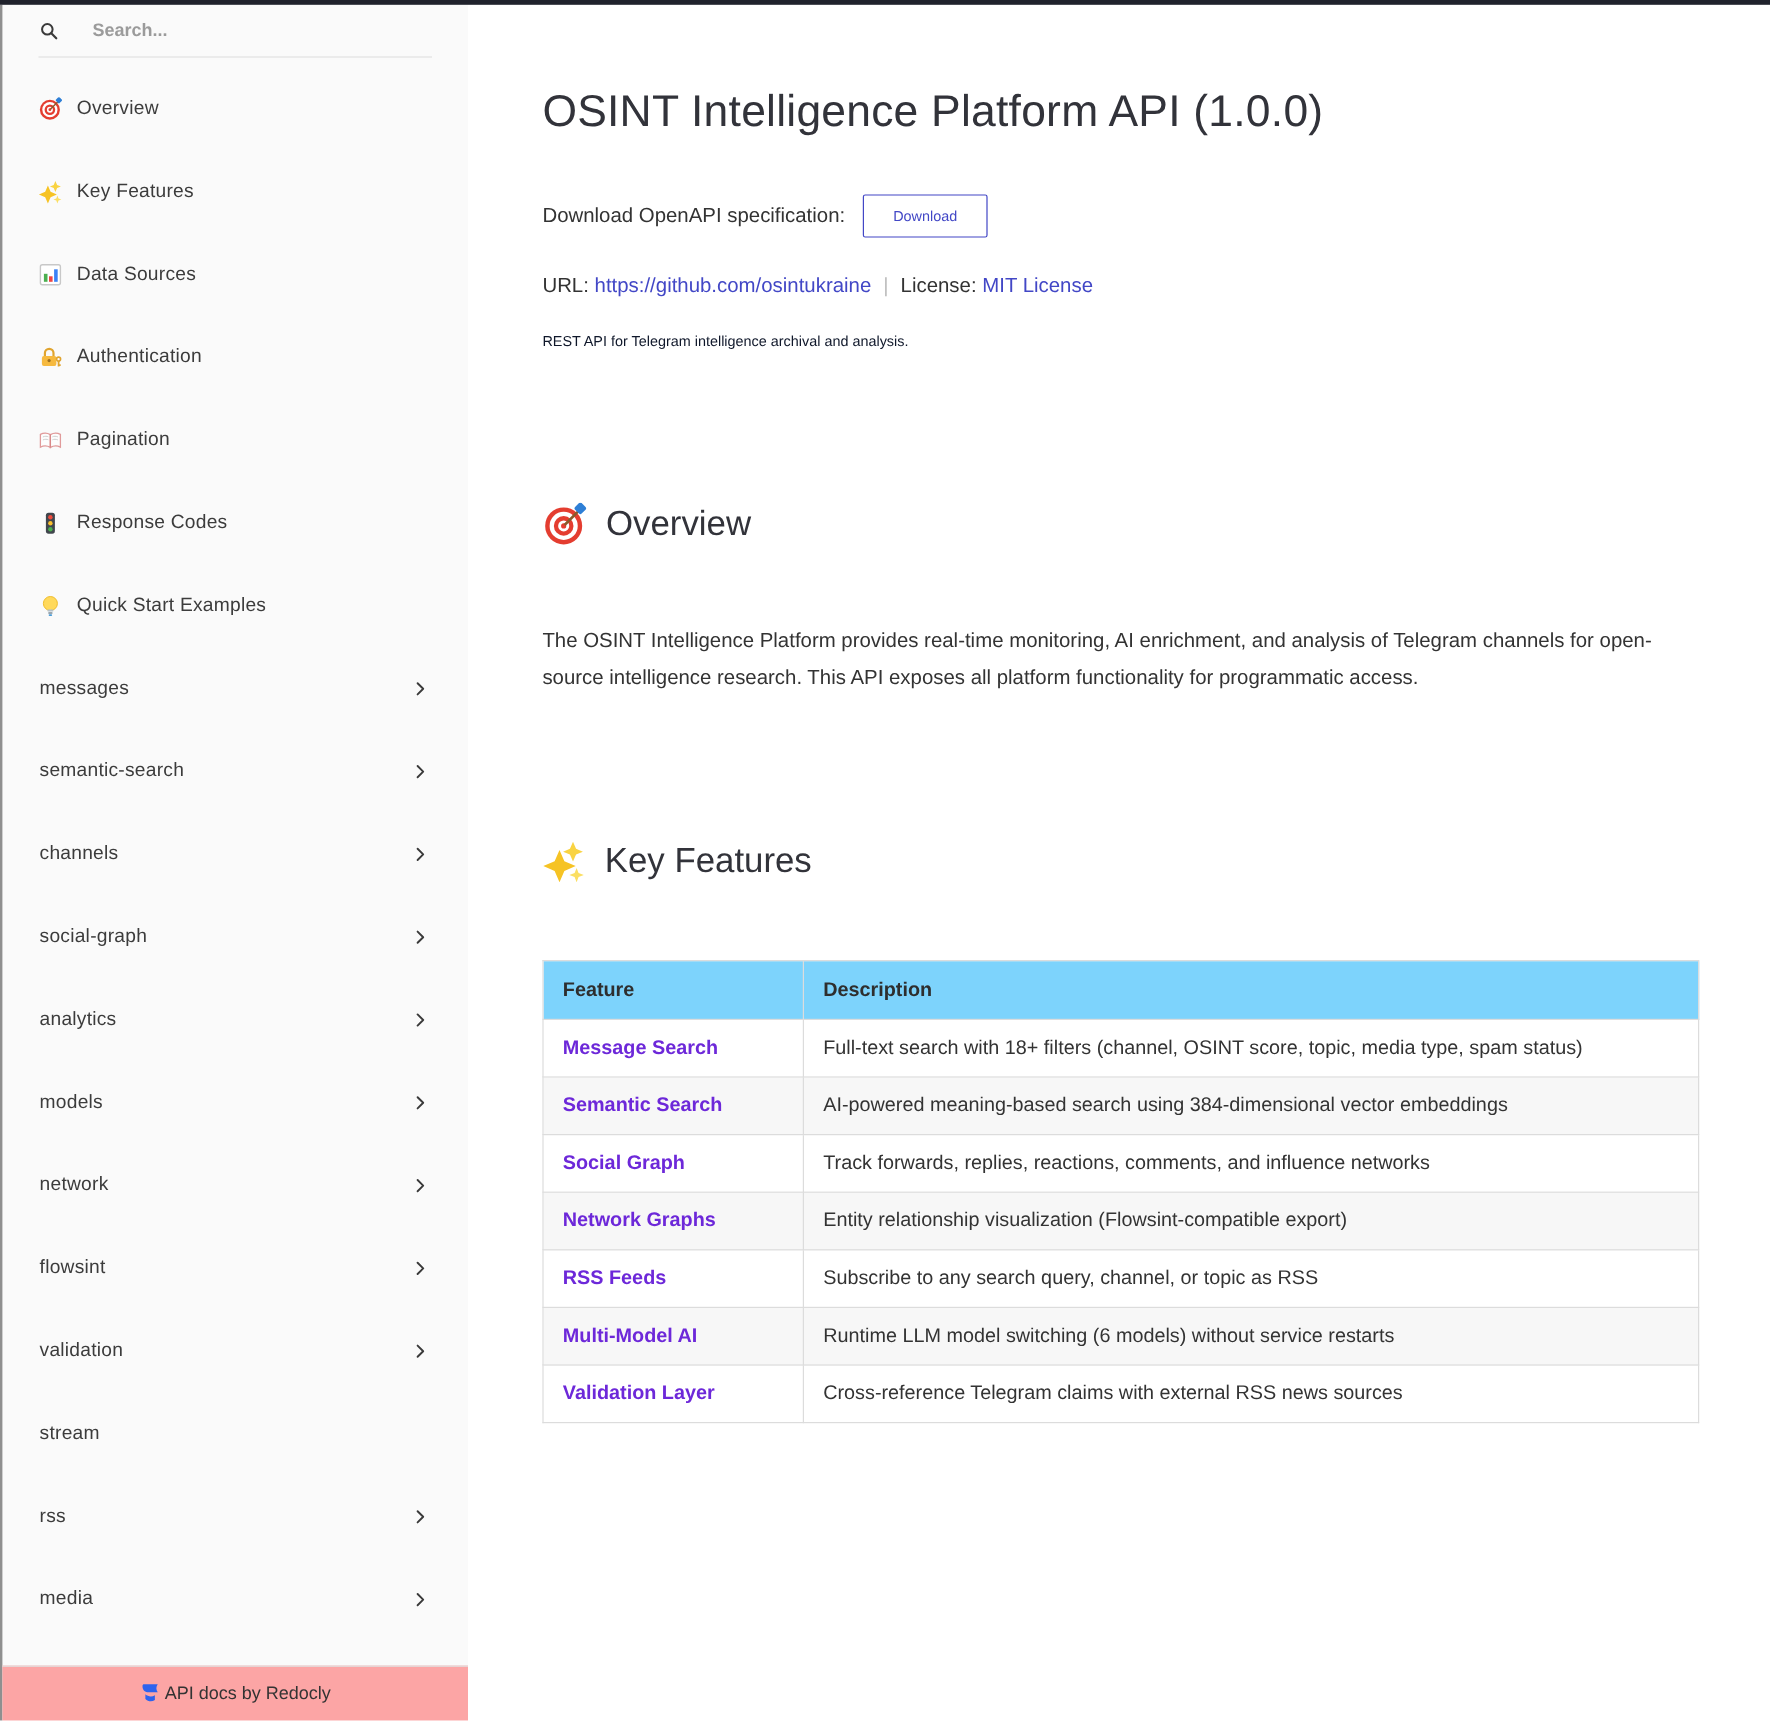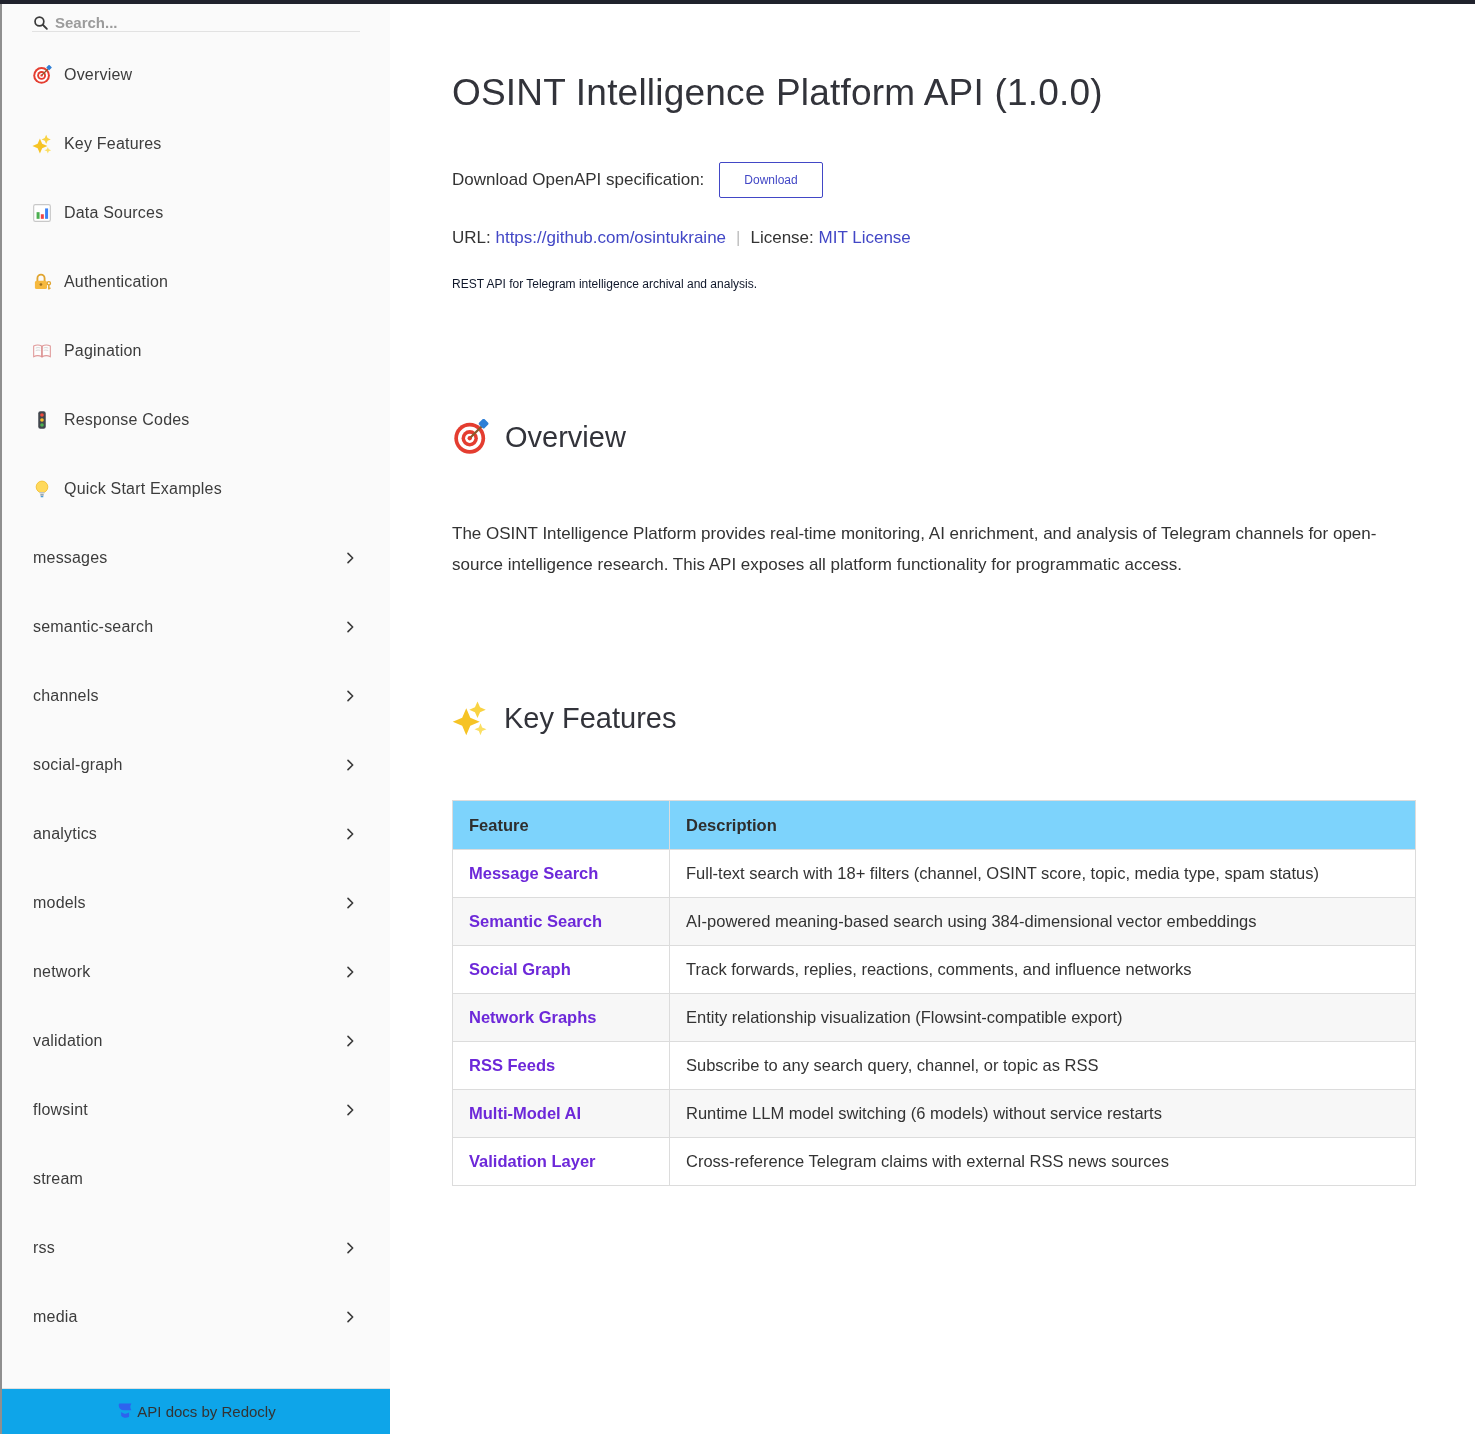--- a/index.html
+++ b/index.html
@@ -8,22 +8,22 @@
   .page { position:relative; width:1475px; height:1434px; background:#fff; overflow:hidden; }
 
   .topbar { position:absolute; top:0; left:0; right:0; height:4px; background:#20222c; z-index:20; }
 
   
   .sidebar {
     position:absolute; left:0; top:4px; bottom:0; width:390px;
     background:#fafafa; border-left:2px solid #8f8f8f;
   }
   .search-row {
-    display:flex; align-items:flex-end; gap:6px;
-    margin:0 30px; height:28px; border-bottom:1px solid #e2e2e2;
+    display:flex; align-items:center; gap:28px;
+    margin:0 30px; height:44px; border-bottom:1px solid #e2e2e2;
   }
   .search-row input {
     border:none; outline:none; background:transparent; flex:1;
     font-family:"Liberation Sans",sans-serif; font-size:15px; font-weight:700; color:#555;
   }
   .search-row input::placeholder { color:#9b9b9b; opacity:1; }
 
   .menu { padding-top:8px; }
   .menu-item {
     height:69px; display:flex; align-items:center; cursor:pointer;
@@ -31,21 +31,21 @@
   }
   .emoji-item { padding-left:30px; }
   .emoji-item .mi-icon { width:20px; height:20px; margin-right:12px; display:flex; align-items:center; justify-content:center; flex:0 0 20px; }
   .emoji-item .mi-icon svg { width:20px; height:20px; display:block; }
   .tag-item { padding-left:31px; padding-right:32px; justify-content:space-between; }
   .chev { width:16px; height:16px; display:block; }
 
   .side-footer {
     position:absolute; left:0; right:0; bottom:0; height:46px;
     border-top:1px solid #e0e0e0; display:flex; align-items:center; justify-content:center; gap:2px;
-    font-size:15px; color:#333; background:#0ea5e9;
+    font-size:15px; color:#333; background:#fca5a5;
   }
   .side-footer svg { width:19px; height:19px; display:block; }
 
   
   .main { position:absolute; left:390px; top:4px; right:0; bottom:0; background:#fff; padding:68px 56px 0 62px; }
   .api-title { font-size:37px; font-weight:400; color:#32333a; letter-spacing:.2px; margin-bottom:48px; }
 
   .dl-row { display:flex; align-items:center; margin-bottom:30px; font-size:17px; color:#333; }
   .dl-btn {
     margin-left:15px; padding:10px 24px; background:#fff;
@@ -232,29 +232,29 @@
       </div>
       <div class="menu-item tag-item">
         <span class="mi-label">network</span>
         <span>
             <svg class="chev" viewBox="0 0 24 24">
               <path d="M9 5 L16 12 L9 19" fill="none" stroke="#3a3a3a" stroke-width="2.4" stroke-linecap="round" stroke-linejoin="round"></path>
             </svg>
           </span>
       </div>
       <div class="menu-item tag-item">
+        <span class="mi-label">flowsint</span>
+        <span>
+            <svg class="chev" viewBox="0 0 24 24">
+              <path d="M9 5 L16 12 L9 19" fill="none" stroke="#3a3a3a" stroke-width="2.4" stroke-linecap="round" stroke-linejoin="round"></path>
+            </svg>
+          </span>
+      </div>
+      <div class="menu-item tag-item">
         <span class="mi-label">validation</span>
-        <span>
-            <svg class="chev" viewBox="0 0 24 24">
-              <path d="M9 5 L16 12 L9 19" fill="none" stroke="#3a3a3a" stroke-width="2.4" stroke-linecap="round" stroke-linejoin="round"></path>
-            </svg>
-          </span>
-      </div>
-      <div class="menu-item tag-item">
-        <span class="mi-label">flowsint</span>
         <span>
             <svg class="chev" viewBox="0 0 24 24">
               <path d="M9 5 L16 12 L9 19" fill="none" stroke="#3a3a3a" stroke-width="2.4" stroke-linecap="round" stroke-linejoin="round"></path>
             </svg>
           </span>
       </div>
       <div class="menu-item tag-item">
         <span class="mi-label">stream</span>
       </div>
       <div class="menu-item tag-item">

